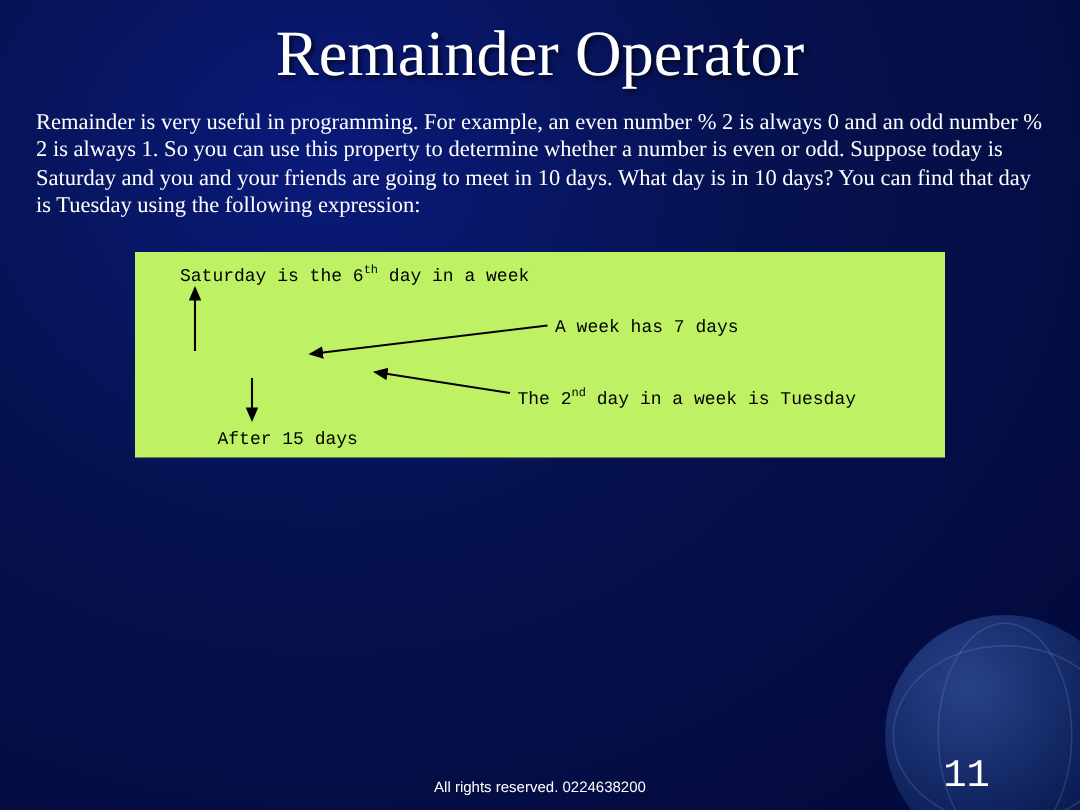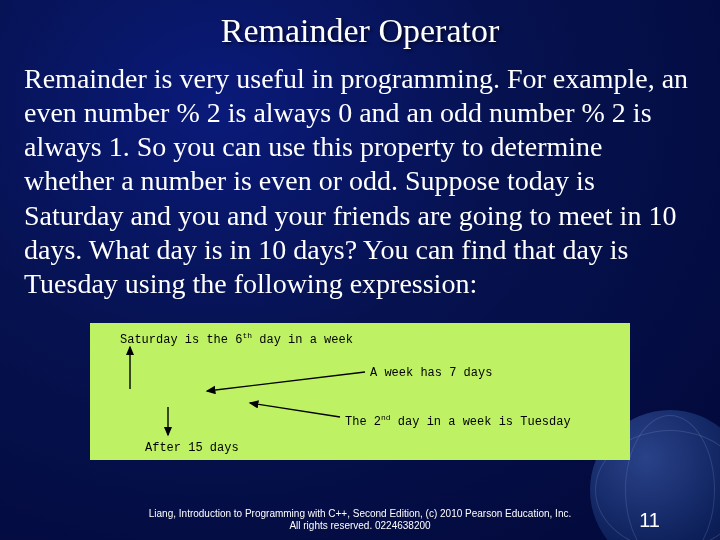--- a/index.html
+++ b/index.html
@@ -7,28 +7,28 @@
     width: 720px;
     height: 540px;
     background: radial-gradient(ellipse at 30% 20%, #0a1a7a 0%, #061250 40%, #020838 100%);
     font-family: "Times New Roman", Times, serif;
     color: #fff;
     position: relative;
     overflow: hidden;
   }
   .slide-title {
     text-align: center;
-    font-size: 34px;
+    font-size: 43px;
     font-weight: normal;
     color: #fff;
     padding-top: 12px;
     text-shadow: 2px 2px 3px rgba(0,0,0,0.6);
   }
   .body-text {
-    font-size: 28px;
+    font-size: 15px;
     line-height: 1.22;
     padding: 12px 24px 0 24px;
     color: #fff;
   }
   .diagram {
     background: #bef264;
     color: #000;
     margin: 22px auto 0 auto;
     width: 540px;
     height: 137px;
@@ -47,22 +47,22 @@
     text-align: center;
     font-family: Arial, sans-serif;
     font-size: 10px;
     color: #fff;
     line-height: 1.2;
   }
   .page-num {
     position: absolute;
     bottom: 8px;
     right: 60px;
-    font-family: Liberation Sans, sans-serif;
-    font-size: 20px;
+    font-family: Liberation Mono, monospace;
+    font-size: 26px;
     color: #fff;
     margin-left: 12px;
   }
   .globe {
     position: absolute;
     bottom: -30px;
     right: -30px;
     width: 160px;
     height: 160px;
     border-radius: 50%;
@@ -105,17 +105,16 @@
       </marker>
     </defs>
     <line x1="40" y1="66" x2="40" y2="24" stroke="#000" stroke-width="1.4" marker-end="url(#ah)"></line>
     <line x1="78" y1="84" x2="78" y2="112" stroke="#000" stroke-width="1.4" marker-end="url(#ah)"></line>
     <line x1="275" y1="49" x2="117" y2="68" stroke="#000" stroke-width="1.4" marker-end="url(#ah)"></line>
     <line x1="250" y1="94" x2="160" y2="80" stroke="#000" stroke-width="1.4" marker-end="url(#ah)"></line>
   </svg>
 </div>
 
 <div class="footer">
-  <div>Liang, Introduction to Programming with C++, Second Edition, (c) 2010 Pearson Education, Inc.</div>
   <div>All rights reserved. 0224638200</div>
 </div>
 
 <div class="page-num">11</div>
 
 </body></html>

